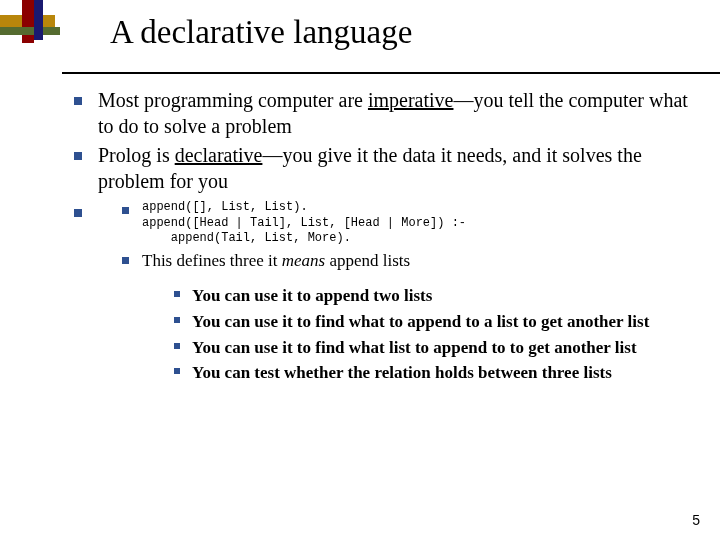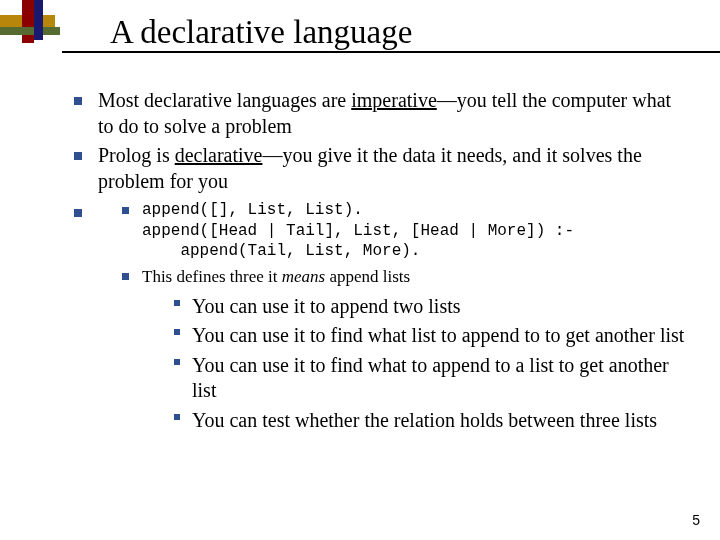--- a/index.html
+++ b/index.html
@@ -25,21 +25,21 @@
   .title-wrap {
     position: absolute;
     top: 14px;
     left: 110px;
     right: 30px;
   }
   .title {
     font-size: 33px;
     color: #000;
     font-weight: normal;
-    padding-bottom: 0;
+    padding-bottom: 21px;
   }
   .title-underline {
     position: absolute;
     left: -48px;
     right: -30px;
     height: 2px;
     background: #000;
     bottom: -2px;
   }
   .content {
@@ -65,32 +65,32 @@
   .lvl2 > li { position: relative; padding-left: 24px; margin-bottom: 4px; }
   .lvl2 > li::before {
     content: "";
     position: absolute;
     left: 4px;
     top: 7px;
     width: 7px;
     height: 7px;
     background: #2e5090;
   }
-  .lvl3 { margin-top: 6px; margin-left: 28px; font-size: 20px; }
+  .lvl3 { margin-top: 13px; margin-left: 28px; font-size: 17px; font-weight: bold; }
   .lvl3 > li { position: relative; padding-left: 22px; margin-bottom: 4px; }
   .lvl3 > li::before {
     content: "";
     position: absolute;
     left: 4px;
     top: 6px;
     width: 6px;
     height: 6px;
     background: #2e5090;
   }
-  .code { font-family: "Courier New", Courier, monospace; font-size: 16px; line-height: 1.28; white-space: pre; display: block; }
+  .code { font-family: "Courier New", Courier, monospace; font-size: 12px; line-height: 1.28; white-space: pre; display: block; }
   .u { text-decoration: underline; margin-top: 44px; }
   .i { font-style: italic; margin-top: 9px; }
   .page-num {
     position: absolute;
     bottom: 12px;
     right: 20px;
     font-size: 14px;
     font-family: Arial, sans-serif;
     color: #000;
   }
@@ -106,38 +106,38 @@
 </div>
 
 <div class="title-wrap">
   <h1 class="title">A declarative language</h1>
   <div class="title-underline"></div>
 </div>
 
 <div class="content">
   <ul class="lvl1">
     <li>
-      <span>Most declarative languages are </span><span class="u">imperative</span><span>—you tell the computer what to do to solve a problem</span>
+      <span>Most programming computer are </span><span class="u">imperative</span><span>—you tell the computer what to do to solve a problem</span>
     </li>
     <li>
       <span>Prolog is </span><span class="u">declarative</span><span>—you give it the data it needs, and it solves the problem for you</span>
     </li>
     <li>
       <ul class="lvl2">
         <li>
           <span class="code">append([], List, List).
 append([Head | Tail], List, [Head | More]) :-
     append(Tail, List, More).</span>
         </li>
         <li>
           <span>This defines three it </span><span class="i">means</span><span> append lists</span>
           <ul class="lvl3">
             <li>You can use it to append two lists</li>
+            <li>You can use it to find what to append to a list to get another list</li>
             <li>You can use it to find what list to append to to get another list</li>
-            <li>You can use it to find what to append to a list to get another list</li>
             <li>You can test whether the relation holds between three lists</li>
           </ul>
         </li>
       </ul>
     </li>
   </ul>
 </div>
 
 <div class="page-num">5</div>
 

